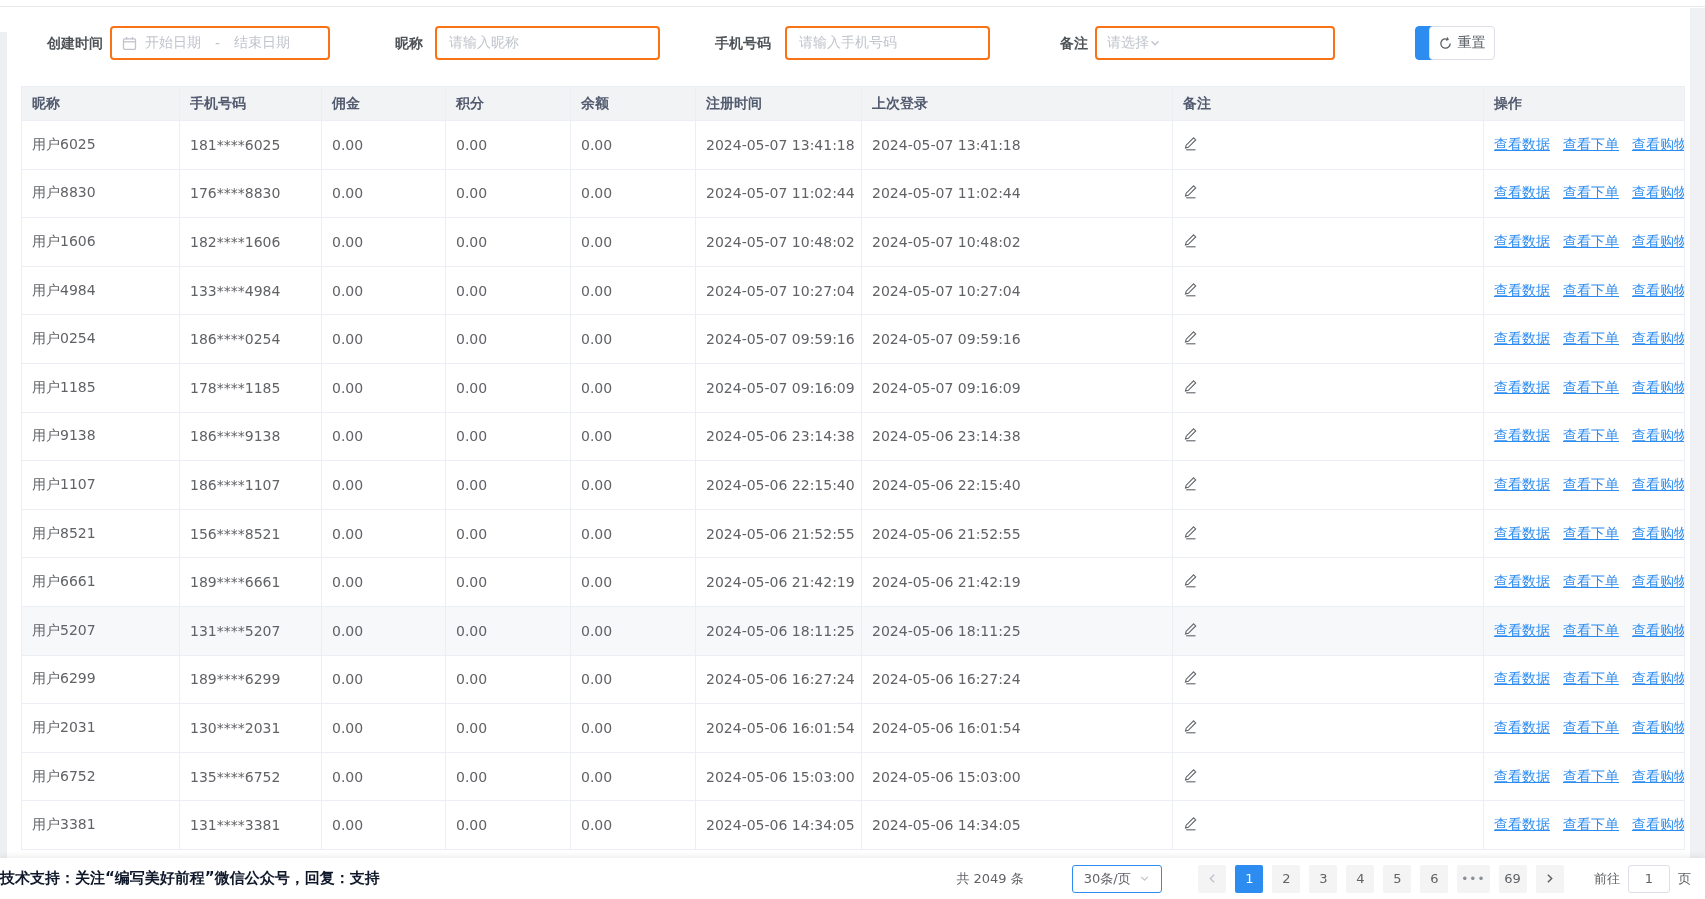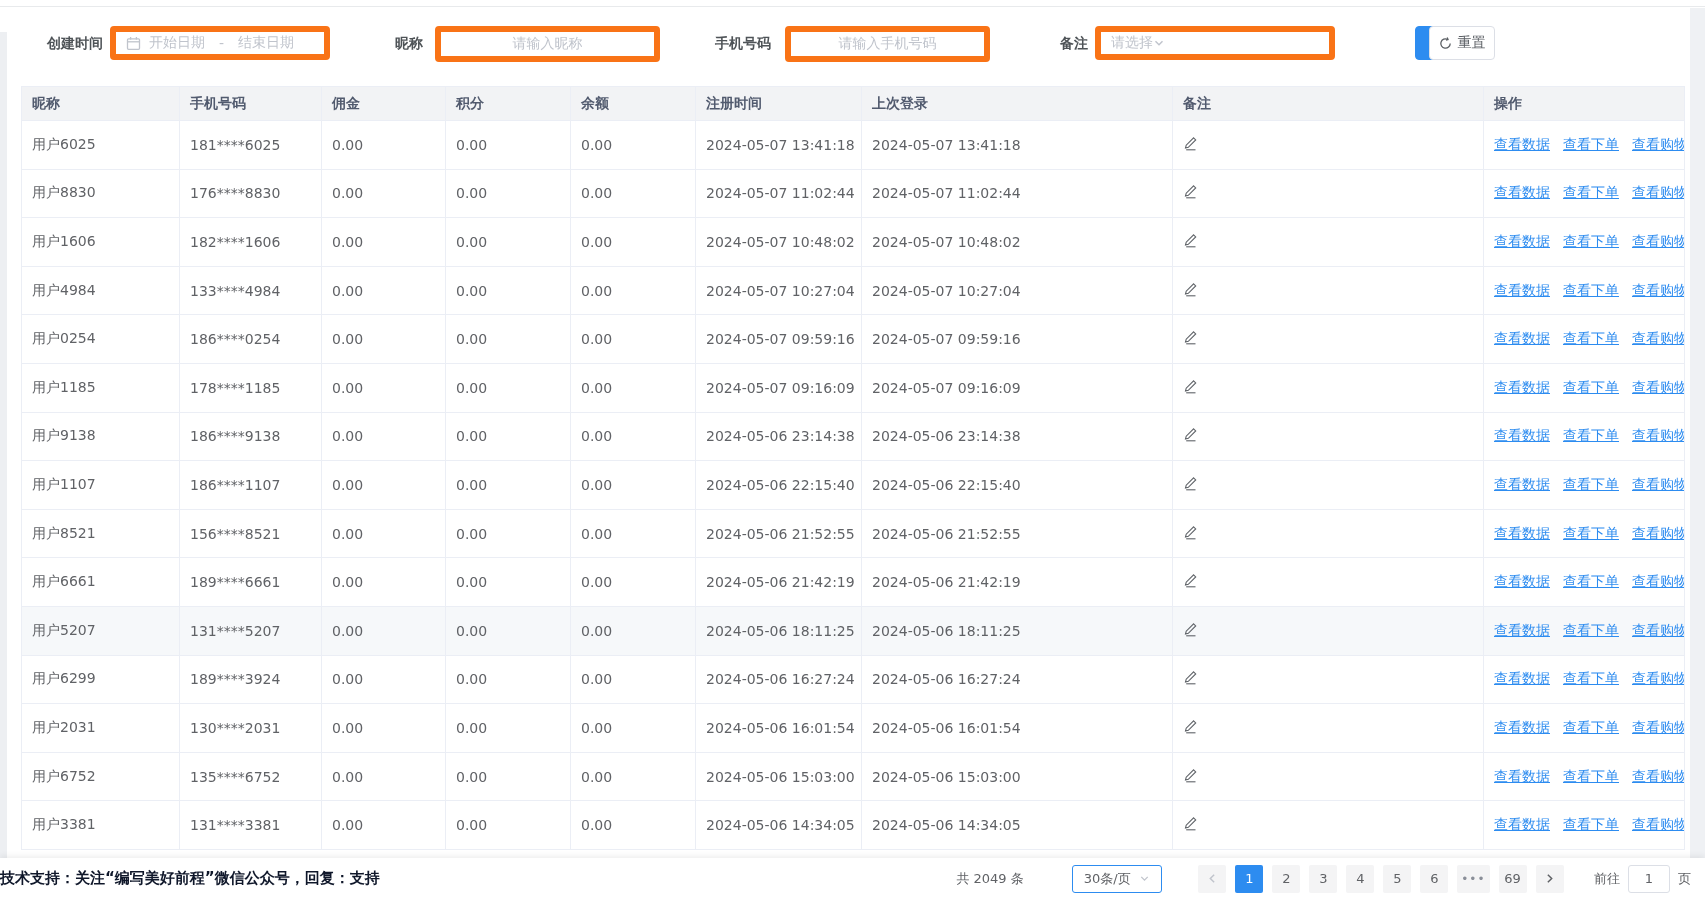--- a/index.html
+++ b/index.html
@@ -11,28 +11,28 @@
   }
   .top-hairline { position:absolute; left:0; top:6px; width:1705px; height:1px; background:#e8eaec; }
   .left-sliver { position:absolute; left:0; top:32px; width:7px; height:826px; background:#edeff2; }
   .v-scrollbar { position:absolute; right:0; top:8px; width:15px; height:850px; background:#eff1f4; }
 
   
   .filterbar { position:absolute; left:0; top:22px; width:1705px; height:42px; }
   .filterbar .f-label { position:absolute; top:0; height:42px; line-height:42px; font-weight:600; color:#4e5357; }
   .box {
     position:absolute; top:4px; height:34px; background:#fff;
-    border:6px solid #f97316; border-radius:4px;
+    border:2px solid #f97316; border-radius:4px;
     display:flex; align-items:center;
   }
   .placeholder { color:#c0c4cc; }
   .daterange { left:110px; width:220px; padding:0 10px; }
   .daterange .sep { margin:0 14px; color:#c0c4cc; }
   .daterange .cal { margin-right:8px; display:flex; }
-  .text-input { padding:12px 12px;justify-content:center; }
+  .text-input { padding:12px 12px; }
   .nick-input { left:435px; width:225px; }
   .phone-input { left:785px; width:205px; }
   .remark-select { left:1095px; width:240px; padding:0 10px; }
   .btn {
     position:absolute; top:4px; height:34px; border-radius:4px;
     display:flex; align-items:center; justify-content:center;
     font-size:14px; cursor:pointer; gap:6px;
   }
   .btn-search { left:1415px; width:74px; background:var(--accent,#2d8cf0); color:#fff; border:1px solid var(--accent,#2d8cf0); }
   .btn-reset  { left:1429px; width:66px; background:#fff; color:#5a5e63; border:1px solid #dcdfe6; }
@@ -340,21 +340,21 @@
           <td><span class="edit-icon">
     <svg width="15" height="15" viewBox="0 0 15 15" fill="none" stroke="#5f6368" stroke-width="1.1">
       <path d="M10.6 1.8 l2.1 2.1 L5.3 11.3 l-2.8 0.7 0.7-2.8 z"></path>
       <line x1="3.2" y1="13.8" x2="12.5" y2="13.8"></line>
     </svg>
   </span></td>
           <td><a class="action-link">查看数据</a><a class="action-link">查看下单</a><a class="action-link">查看购物车</a></td>
         </tr>
         <tr>
           <td>用户6299</td>
-          <td>189****3924</td>
+          <td>189****6299</td>
           <td>0.00</td>
           <td>0.00</td>
           <td>0.00</td>
           <td>2024-05-06 16:27:24</td>
           <td>2024-05-06 16:27:24</td>
           <td><span class="edit-icon">
     <svg width="15" height="15" viewBox="0 0 15 15" fill="none" stroke="#5f6368" stroke-width="1.1">
       <path d="M10.6 1.8 l2.1 2.1 L5.3 11.3 l-2.8 0.7 0.7-2.8 z"></path>
       <line x1="3.2" y1="13.8" x2="12.5" y2="13.8"></line>
     </svg>

